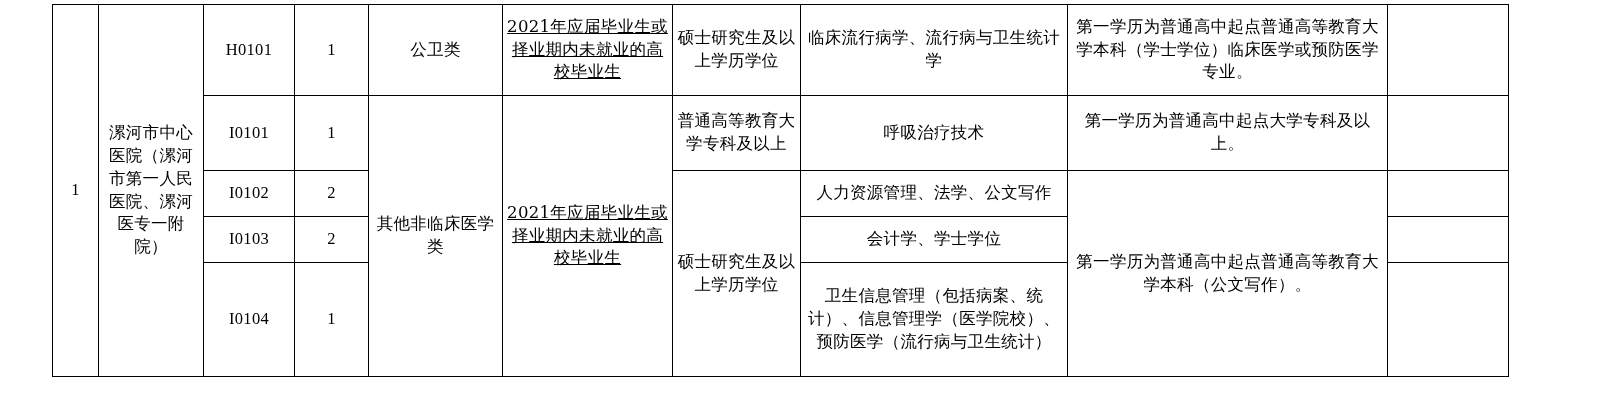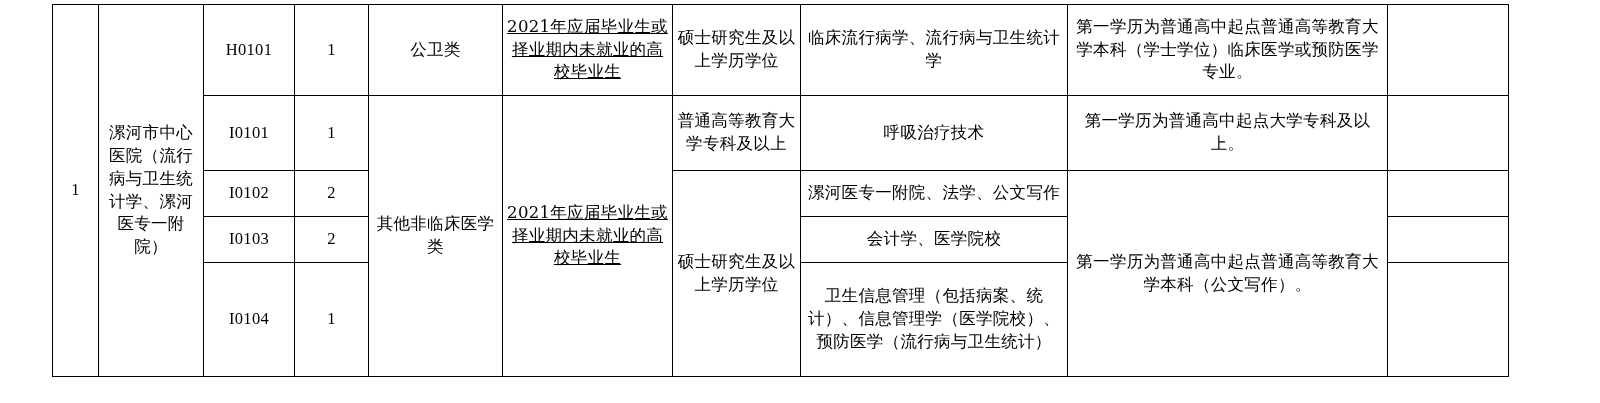--- a/index.html
+++ b/index.html
@@ -76,21 +76,21 @@
         <col style="width:170px">
       <col style="width:128px">
         <col style="width:267px">
         <col style="width:320px">
       <col style="width:121px">
     </colgroup>
     <tbody>
 
       <tr style="height: 91px;">
         <td class="c-seq seq-cell" rowspan="5">1</td>
-        <td class="c-org" rowspan="5">漯河市中心医院（流行病与卫生统计学、漯河医专一附院）</td>
+        <td class="c-org" rowspan="5">漯河市中心医院（漯河市第一人民医院、漯河医专一附院）</td>
         <td class="c-code code-cell">H0101</td>
         <td class="c-num num-cell">1</td>
         <td class="c-cat">公卫类</td>
         <td class="c-range">2021年应届毕业生或择业期内未就业的高校毕业生</td>
         <td class="c-degree">硕士研究生及以上学历学位</td>
         <td class="c-major">临床流行病学、流行病与卫生统计学</td>
         <td class="c-other left-text">第一学历为普通高中起点普通高等教育大学本科（学士学位）临床医学或预防医学专业。</td>
         <td class="c-remark empty-cell"></td>
       </tr>
 
@@ -102,29 +102,29 @@
         <td class="c-degree">普通高等教育大学专科及以上</td>
         <td class="c-major">呼吸治疗技术</td>
         <td class="c-other left-text">第一学历为普通高中起点大学专科及以上。</td>
         <td class="c-remark empty-cell"></td>
       </tr>
 
       <tr style="height: 46px;">
         <td class="c-code code-cell">I0102</td>
         <td class="c-num num-cell">2</td>
         <td class="c-degree" rowspan="3">硕士研究生及以上学历学位</td>
-        <td class="c-major">漯河医专一附院、法学、公文写作</td>
+        <td class="c-major">人力资源管理、法学、公文写作</td>
         <td class="c-other left-text" rowspan="3">第一学历为普通高中起点普通高等教育大学本科（公文写作）。</td>
         <td class="c-remark empty-cell"></td>
       </tr>
 
       <tr style="height: 46px;">
         <td class="c-code code-cell">I0103</td>
         <td class="c-num num-cell">2</td>
-        <td class="c-major">会计学、医学院校</td>
+        <td class="c-major">会计学、学士学位</td>
         <td class="c-remark empty-cell"></td>
       </tr>
 
       <tr style="height: 114px;">
         <td class="c-code code-cell">I0104</td>
         <td class="c-num num-cell">1</td>
         <td class="c-major">卫生信息管理（包括病案、统计）、信息管理学（医学院校）、预防医学（流行病与卫生统计）</td>
         <td class="c-remark empty-cell"></td>
       </tr>
     </tbody>

